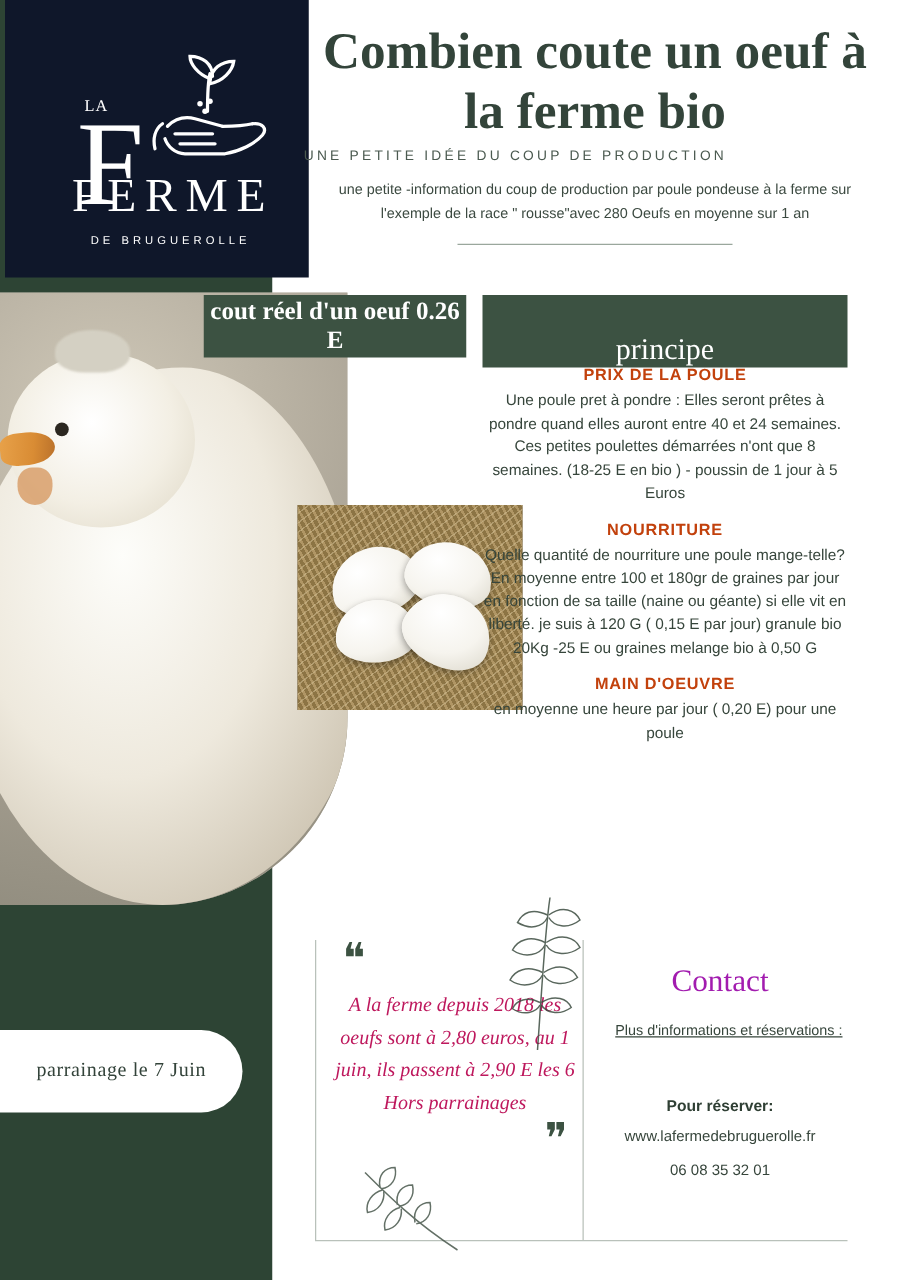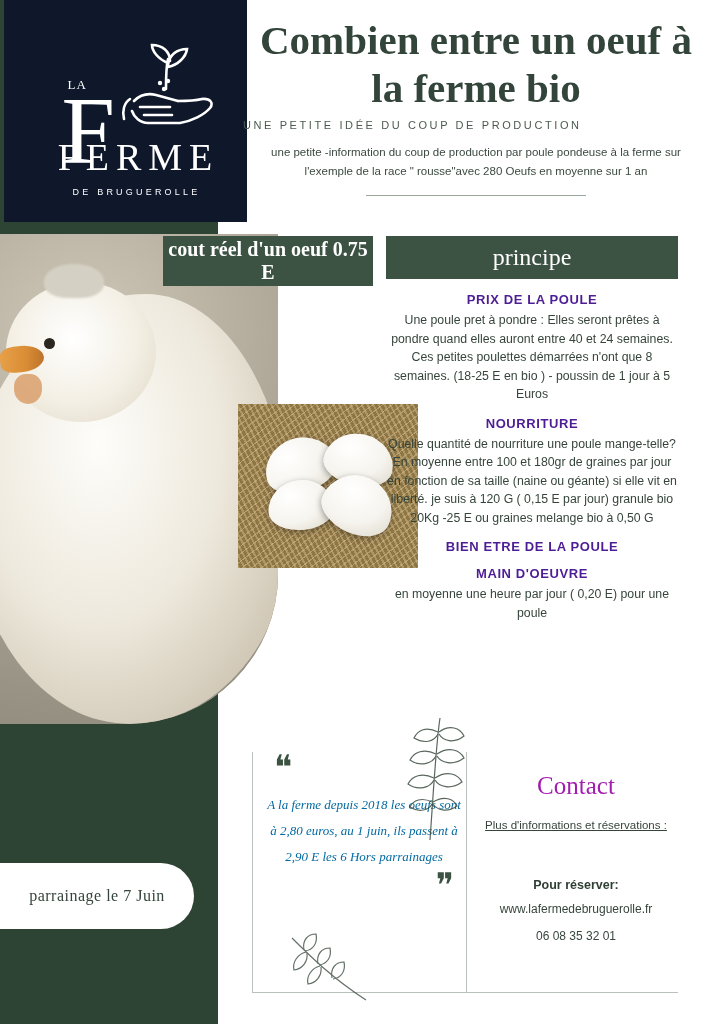--- a/index.html
+++ b/index.html
@@ -235,24 +235,24 @@
     font-weight: bold;
     font-size: 20px;
     line-height: 23px;
     color: #ffffff;
   }
   .principe-bar {
     position: absolute;
     left: 386px;
     top: 236px;
     width: 292px;
-    height: 43px;
+    height: 58px;
     background: #3c5242;
     display: flex;
-    align-items: center;
+    align-items: flex-end;
     justify-content: center;
   }
   .principe-bar span {
     font-family: "Liberation Serif", serif;
     font-size: 24px;
     color: #ffffff;
   }
 
   
   .content {
@@ -260,21 +260,21 @@
     left: 386px;
     top: 292px;
     width: 292px;
     text-align: center;
   }
   .sec-title {
     font-family: "Liberation Sans", sans-serif;
     font-weight: bold;
     font-size: 13px;
     letter-spacing: 0.6px;
-    color: #4c1d95;
+    color: #c2410c;
     margin: 12px 0 4px 0;
   }
   .sec-title:first-child { margin-top: 0; }
   .sec-body {
     font-size: 12.3px;
     line-height: 18.5px;
     color: #36453b;
   }
 
   
@@ -349,23 +349,23 @@
     font-family: "Liberation Serif", serif;
     font-size: 34px;
     color: #3c5242;
     line-height: 20px;
   }
   .quote-mark.open { text-align: left; margin-left: 8px; }
   .quote-mark.close { text-align: right; margin-right: 8px; }
   .quote-text {
     font-family: "Liberation Serif", serif;
     font-style: italic;
-    font-size: 13px;
+    font-size: 16px;
     line-height: 26px;
-    color: #0369a1;
+    color: #be185d;
     margin: 14px 0 6px 0;
   }
 
   .leaf-deco {
     position: absolute;
     left: 392px;
     top: 714px;
     width: 96px;
     height: 130px;
     opacity: .85;
@@ -390,20 +390,21 @@
     font-family: "Liberation Serif", serif;
     font-size: 25px;
     color: #a21caf;
     margin-bottom: 16px;
   }
   .contact-line {
     font-size: 11.5px;
     line-height: 18px;
     color: #36453b;
     text-decoration: underline;
+    text-align: right;
   }
   .contact-label {
     font-weight: bold;
     font-size: 12.5px;
     color: #2f3f34;
     margin-top: 44px;
   }
   .contact-value {
     font-size: 12px;
     line-height: 19px;
@@ -418,21 +419,20 @@
     top: 824px;
     width: 194px;
     height: 66px;
     background: #ffffff;
     border-top-right-radius: 34px;
     border-bottom-right-radius: 34px;
     display: flex;
     align-items: center;
     justify-content: center;
     text-align: center;
-    margin-top: 39px;
   }
   .parrainage span {
     font-family: "Liberation Serif", serif;
     font-size: 16px;
     line-height: 22px;
     color: #33433a;
     letter-spacing: .5px;
   }
 </style>
 </head>
@@ -466,59 +466,58 @@
             <circle cx="50" cy="46" r="2.2"></circle>
           </g>
         </svg>
       </div>
       <div class="logo-ferme">FERME</div>
       <div class="logo-sub">DE BRUGUEROLLE</div>
     </div>
   </div>
 
   <div class="header">
-    <div class="head-title">Combien entre un oeuf à la ferme bio</div>
+    <div class="head-title">Combien coute un oeuf à la ferme bio</div>
     <div class="head-sub">UNE PETITE IDÉE DU COUP DE PRODUCTION</div>
     <div class="head-para">une petite -information du coup de production par poule pondeuse à la ferme sur l'exemple de la race " rousse"avec 280 Oeufs en moyenne sur 1 an</div>
     <div class="head-rule"></div>
   </div>
 
   <div class="hen-photo">
     <div class="hen-sky"></div>
     <div class="hen-body"></div>
     <div class="hen-head"></div>
     <div class="hen-comb"></div>
     <div class="hen-wattle"></div>
     <div class="hen-beak"></div>
     <div class="hen-eye"></div>
   </div>
 
   <div class="cout-bar">
-    <span>cout réel d'un oeuf 0.75 E</span>
+    <span>cout réel d'un oeuf 0.26 E</span>
   </div>
   <div class="principe-bar">
     <span>principe</span>
   </div>
 
   <div class="egg-photo">
     <div class="straw"></div>
     <div class="egg e1"></div>
     <div class="egg e2"></div>
     <div class="egg e3"></div>
     <div class="egg e4"></div>
   </div>
 
   <div class="content">
     <div class="sec-title">PRIX DE LA POULE</div>
     <div class="sec-body">Une poule pret à pondre : Elles seront prêtes à pondre quand elles auront entre 40 et 24 semaines. Ces petites poulettes démarrées n'ont que 8 semaines. (18-25 E en bio ) - poussin de 1 jour à 5 Euros</div>
 
     <div class="sec-title">NOURRITURE</div>
     <div class="sec-body">Quelle quantité de nourriture une poule mange-telle? En moyenne entre 100 et 180gr de graines par jour en fonction de sa taille (naine ou géante) si elle vit en liberté. je suis à 120 G ( 0,15 E par jour) granule bio 20Kg -25 E  ou graines melange bio à 0,50 G</div>
 
-    <div class="sec-title">BIEN ETRE DE LA POULE</div>
 
     <div class="sec-title">MAIN D'OEUVRE</div>
     <div class="sec-body">en moyenne une heure par jour ( 0,20 E) pour une poule</div>
   </div>
 
   <div class="bottom-divider-v"></div>
   <div class="bottom-divider-v2"></div>
   <div class="bottom-divider-h"></div>
 
   <div class="quote-block">

